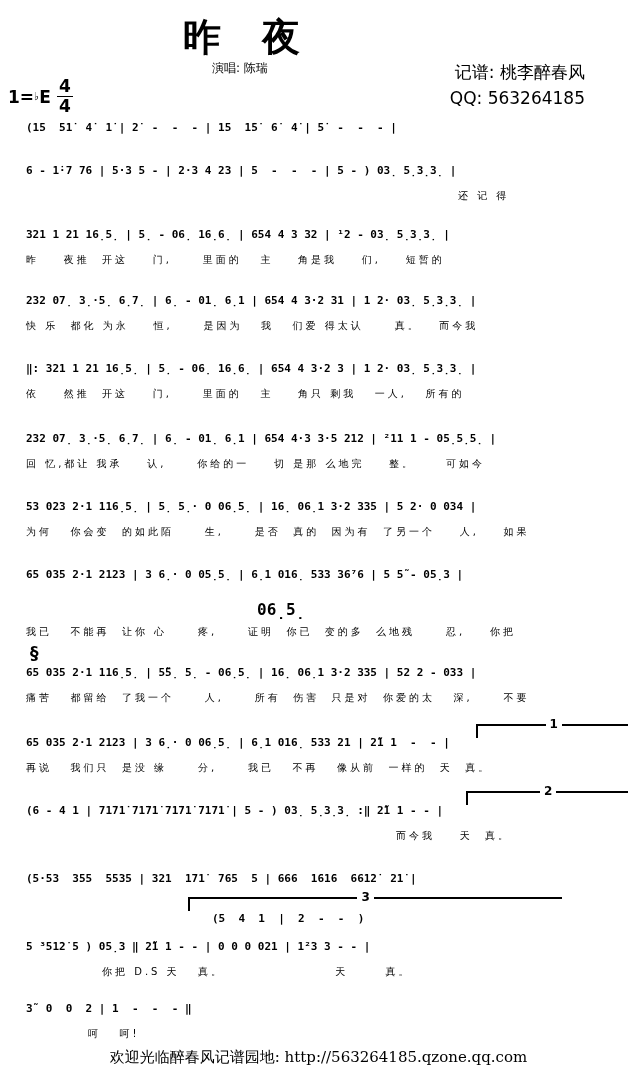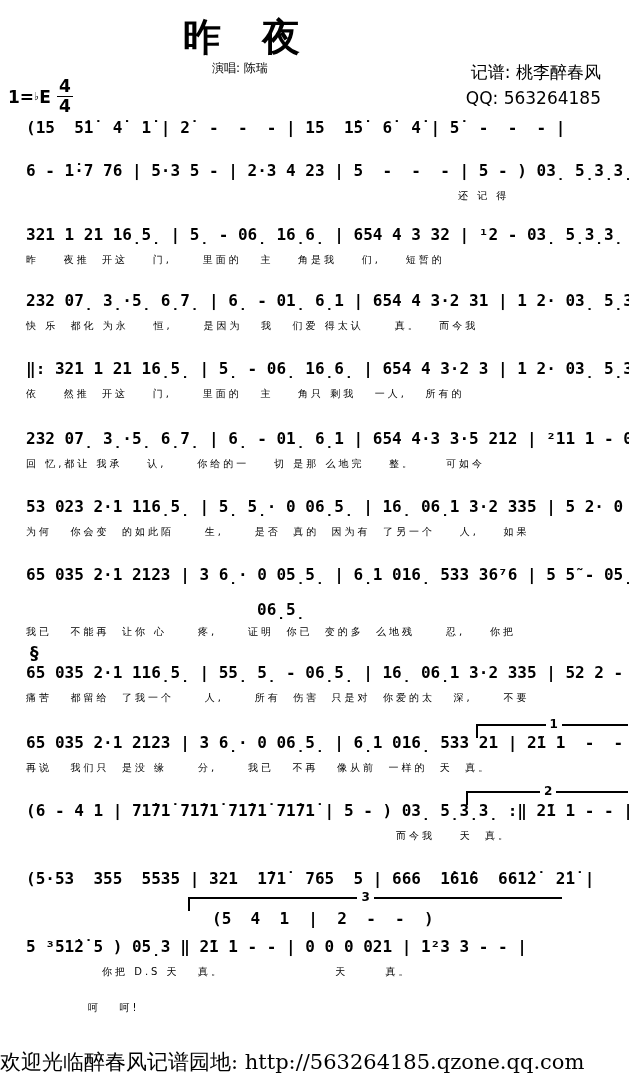--- a/index.html
+++ b/index.html
@@ -7,30 +7,30 @@
     width:629px;height:1081px;position:relative;overflow:hidden;
     background:#ffffff;color:#000;
     font-family:"DejaVu Sans",sans-serif;
   }
   .title{
     position:absolute;top:12px;left:0;width:497px;text-align:center;
     font-size:38px;font-weight:bold;letter-spacing:14px;
     font-family:"DejaVu Serif","DejaVu Sans",serif;
   }
   .singer{position:absolute;top:60px;left:212px;font-size:12px;}
-  .credits{position:absolute;top:60px;right:28px;text-align:right;font-size:17px;line-height:1.5;}
+  .credits{position:absolute;top:60px;right:44px;text-align:right;font-size:17px;line-height:1.5;}
   .keysig{position:absolute;top:78px;left:8px;font-size:17px;font-weight:bold;display:flex;align-items:center;}
   .keysig sup{font-size:11px;vertical-align:top;}
   .timesig{display:inline-flex;flex-direction:column;align-items:center;margin-left:6px;line-height:1;}
   .timesig .tt{border-bottom:1.5px solid #000;padding:0 2px 1px;}
   .timesig .tb{padding-top:1px;}
   .sys{position:absolute;left:26px;right:2px;}
   .notes{
     font-family:"DejaVu Sans Mono","DejaVu Sans",monospace;
-    font-weight:bold;font-size:16px;white-space:pre;line-height:26px;
+    font-weight:bold;font-size:11px;white-space:pre;line-height:26px;
   }
   .lyr{
     font-size:10px;white-space:pre;letter-spacing:3px;margin-top:5px;
     font-family:"DejaVu Sans",sans-serif;
   }
   .indent1{text-indent:432px;}
   .indent10{text-indent:370px;}
   .indent13{text-indent:76px;}
   .indent14{text-indent:62px;}
   .insert{left:212px;right:auto;}
@@ -42,22 +42,22 @@
   .segno{position:absolute;left:30px;top:643px;font-size:17px;font-weight:bold;}
   .volta{position:absolute;border-top:2px solid #000;border-left:2px solid #000;height:12px;}
   .volta1{left:476px;top:724px;width:150px;}
   .volta2{left:466px;top:791px;width:160px;}
   .volta3{left:188px;top:897px;width:372px;}
   .volta .vnum{
     position:absolute;top:-9px;left:45%;background:#fff;padding:0 4px;
     font-size:12px;font-weight:bold;line-height:14px;
   }
   .footer{
-    position:absolute;top:1048px;left:0;width:621px;text-align:left;
-    font-size:21px;font-family:"DejaVu Serif","DejaVu Sans",serif;
+    position:absolute;top:1048px;left:8px;width:621px;text-align:center;
+    font-size:15px;font-family:"DejaVu Serif","DejaVu Sans",serif;
   }
 </style>
 </head>
 <body>
 
 <div class="title">昨  夜</div>
 
 <div class="singer">演唱: 陈瑞</div>
 
 <div class="credits">
@@ -155,18 +155,19 @@
 <div class="sys insert" style="top:906px">
   <div class="notes">(5  4  1  |  2  -  -  )</div>
 </div>
 
 <div class="sys" style="top:934px">
   <div class="notes">5 ³51̇2̇ 5 ) 05̣3 ‖ 2̃1 1 - - | 0 0 0 021 | 1²3 3 - - |</div>
   <div class="lyr indent13">你把 D.S 天   真。                  天      真。</div>
 </div>
 
 <div class="sys" style="top:996px">
+  <div class="notes">3̃  0  0  2 | 1  -  -  - ‖</div>
   <div class="lyr indent14">呵   呵!</div>
 </div>
 
 <div class="footer">
   <span>欢迎光临醉春风记谱园地: </span><span>http://563264185.qzone.qq.com</span>
 </div>
 
 </body></html>

